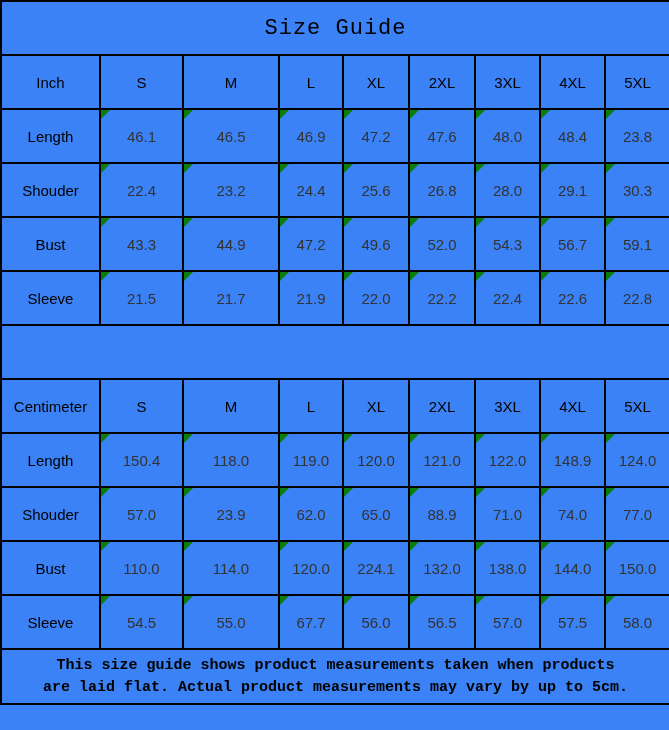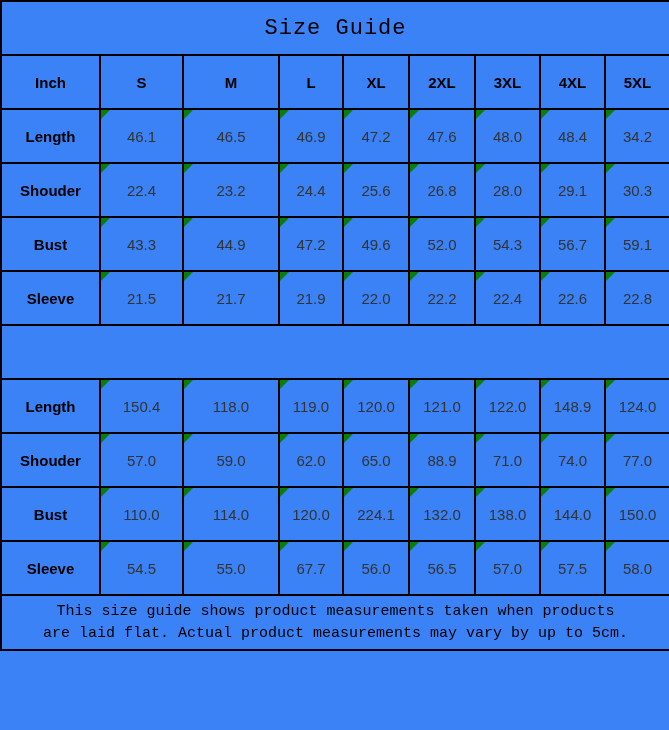--- a/index.html
+++ b/index.html
@@ -31,21 +31,21 @@
     font-family: "Liberation Mono", "DejaVu Sans Mono", monospace;
     font-size: 22px;
     letter-spacing: 1px;
     color: #000;
   }
   tr.header-row td,
   tr.data-row td {
     height: 52px;
   }
   td.label {
-    font-weight: bold;
+    font-weight: normal;
     font-size: 15px;
     color: #000;
   }
   td.value {
     position: relative;
     font-size: 15px;
     color: var(--value-text, #333);
   }
   .tri {
     position: absolute;
@@ -60,20 +60,21 @@
     height: 52px;
     border-top: 2px solid #000;
     border-bottom: 2px solid #000;
   }
   td.footer-cell {
     height: 53px;
     font-family: "Liberation Mono", "DejaVu Sans Mono", monospace;
     font-size: 15px;
     color: #000;
     line-height: 1.45;
+    font-weight: bold;
   }
 </style>
 </head>
 <body>
 
 <div class="sheet">
   <table class="size-guide">
     <colgroup>
       <col style="width:99px">
       <col style="width:83px">
@@ -104,21 +105,21 @@
         </tr>
         <tr class="data-row">
           <td class="label">Length</td>
           <td class="value"><span class="tri"></span><span>46.1</span></td>
           <td class="value"><span class="tri"></span><span>46.5</span></td>
           <td class="value"><span class="tri"></span><span>46.9</span></td>
           <td class="value"><span class="tri"></span><span>47.2</span></td>
           <td class="value"><span class="tri"></span><span>47.6</span></td>
           <td class="value"><span class="tri"></span><span>48.0</span></td>
           <td class="value"><span class="tri"></span><span>48.4</span></td>
-          <td class="value"><span class="tri"></span><span>34.2</span></td>
+          <td class="value"><span class="tri"></span><span>23.8</span></td>
         </tr>
         <tr class="data-row">
           <td class="label">Shouder</td>
           <td class="value"><span class="tri"></span><span>22.4</span></td>
           <td class="value"><span class="tri"></span><span>23.2</span></td>
           <td class="value"><span class="tri"></span><span>24.4</span></td>
           <td class="value"><span class="tri"></span><span>25.6</span></td>
           <td class="value"><span class="tri"></span><span>26.8</span></td>
           <td class="value"><span class="tri"></span><span>28.0</span></td>
           <td class="value"><span class="tri"></span><span>29.1</span></td>
@@ -146,35 +147,46 @@
           <td class="value"><span class="tri"></span><span>22.6</span></td>
           <td class="value"><span class="tri"></span><span>22.8</span></td>
         </tr>
       </tbody>
     <tbody>
       <tr>
         <td colspan="9" class="gap-cell"></td>
       </tr>
     </tbody>
     <tbody class="data-section">
+        <tr class="header-row">
+          <td class="label">Centimeter</td>
+          <td class="label">S</td>
+          <td class="label">M</td>
+          <td class="label">L</td>
+          <td class="label">XL</td>
+          <td class="label">2XL</td>
+          <td class="label">3XL</td>
+          <td class="label">4XL</td>
+          <td class="label">5XL</td>
+        </tr>
         <tr class="data-row">
           <td class="label">Length</td>
           <td class="value"><span class="tri"></span><span>150.4</span></td>
           <td class="value"><span class="tri"></span><span>118.0</span></td>
           <td class="value"><span class="tri"></span><span>119.0</span></td>
           <td class="value"><span class="tri"></span><span>120.0</span></td>
           <td class="value"><span class="tri"></span><span>121.0</span></td>
           <td class="value"><span class="tri"></span><span>122.0</span></td>
           <td class="value"><span class="tri"></span><span>148.9</span></td>
           <td class="value"><span class="tri"></span><span>124.0</span></td>
         </tr>
         <tr class="data-row">
           <td class="label">Shouder</td>
           <td class="value"><span class="tri"></span><span>57.0</span></td>
-          <td class="value"><span class="tri"></span><span>59.0</span></td>
+          <td class="value"><span class="tri"></span><span>23.9</span></td>
           <td class="value"><span class="tri"></span><span>62.0</span></td>
           <td class="value"><span class="tri"></span><span>65.0</span></td>
           <td class="value"><span class="tri"></span><span>88.9</span></td>
           <td class="value"><span class="tri"></span><span>71.0</span></td>
           <td class="value"><span class="tri"></span><span>74.0</span></td>
           <td class="value"><span class="tri"></span><span>77.0</span></td>
         </tr>
         <tr class="data-row">
           <td class="label">Bust</td>
           <td class="value"><span class="tri"></span><span>110.0</span></td>

